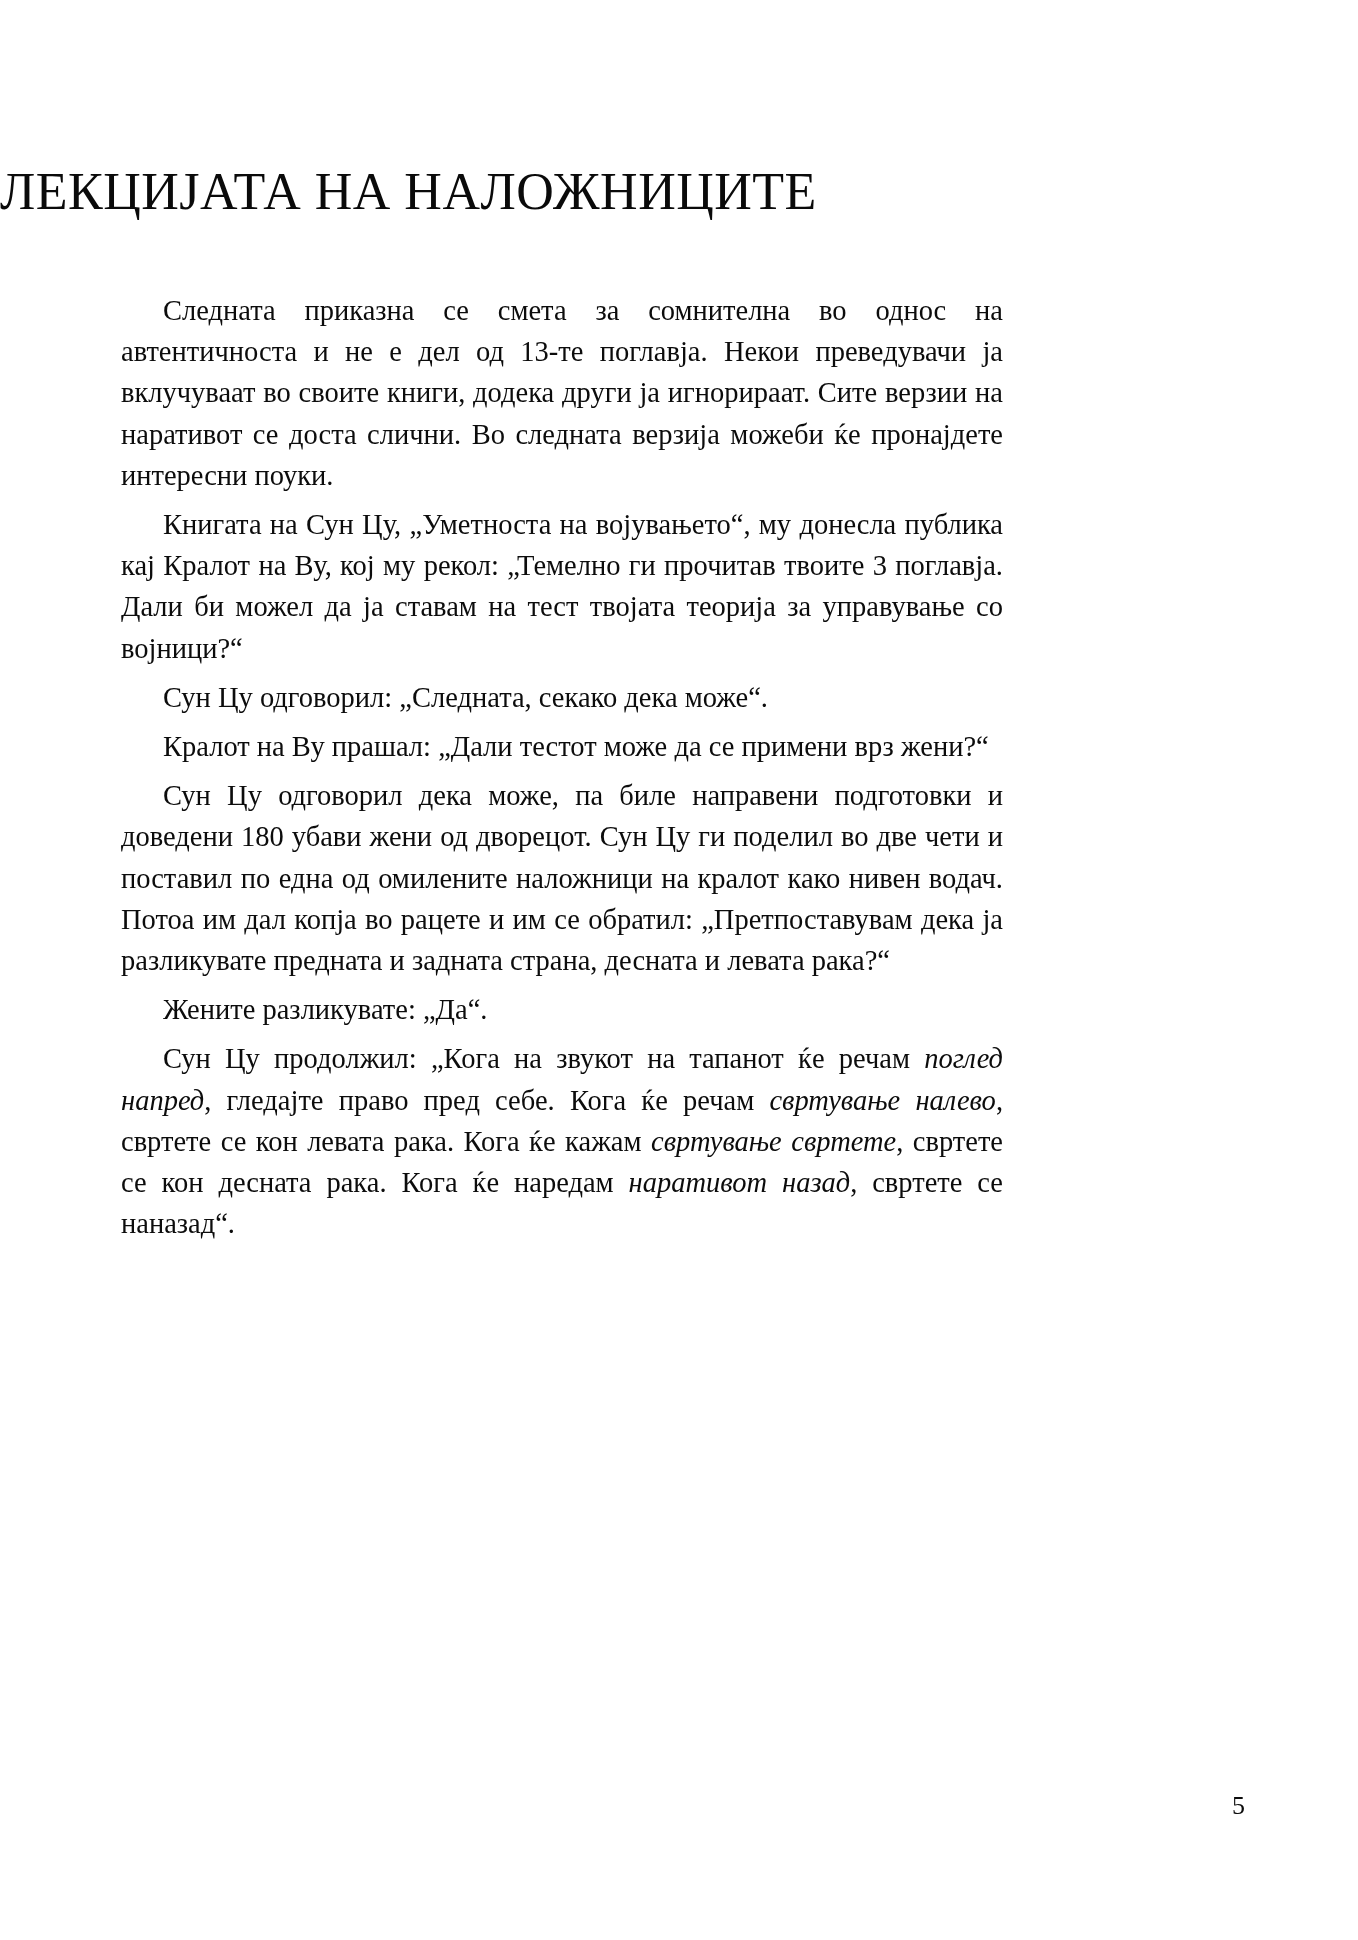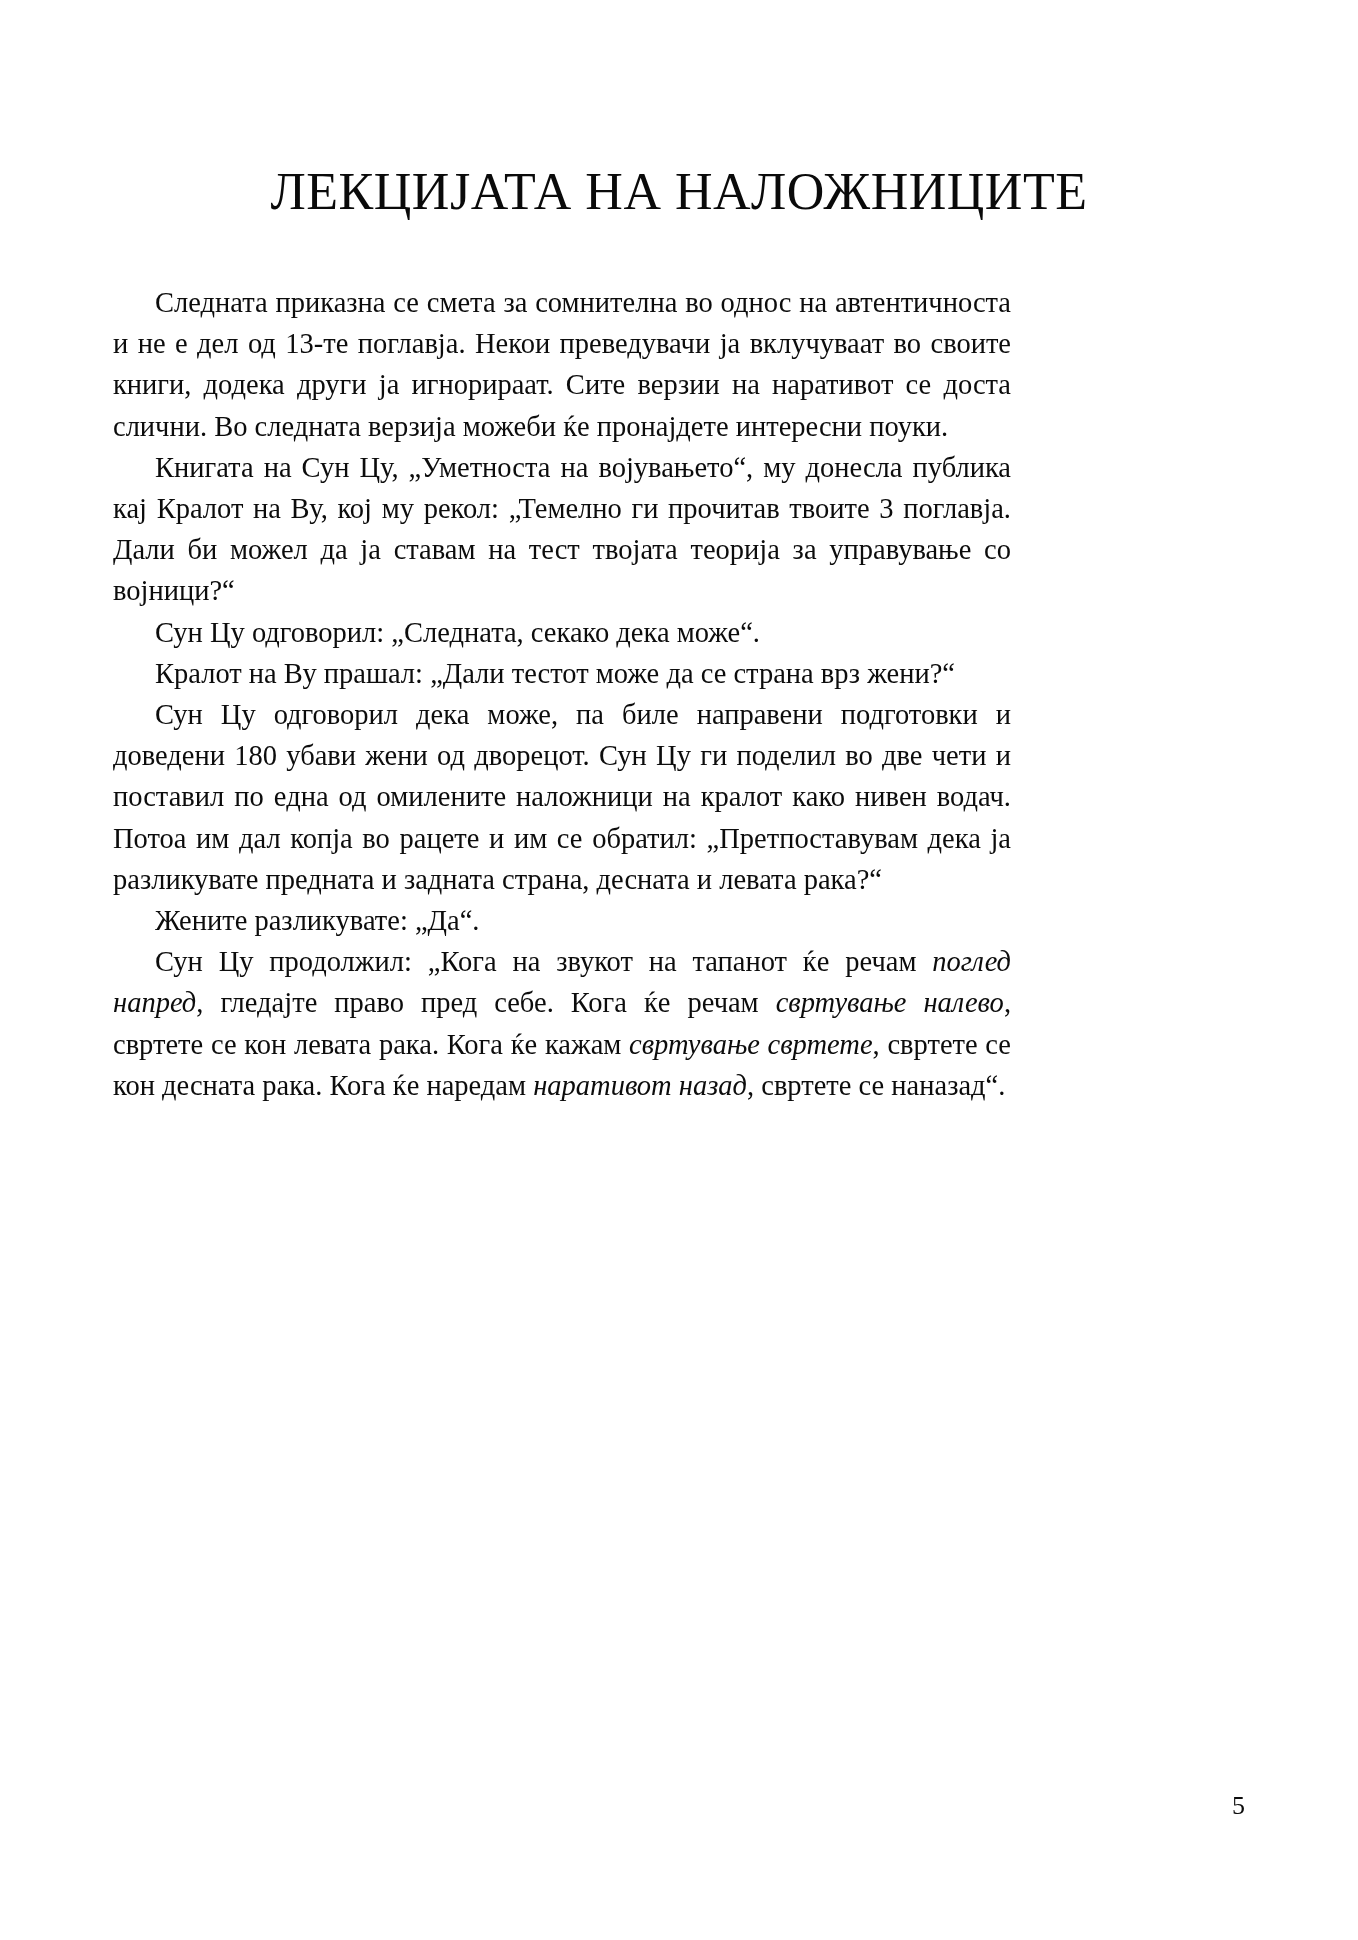--- a/index.html
+++ b/index.html
@@ -15,38 +15,38 @@
     box-sizing: border-box;
     overflow: hidden;
     font-family: "Liberation Serif", "DejaVu Serif", serif;
     color: #000000;
   }
   .chapter-title {
     position: absolute;
     top: 128px;
     left: 0;
     width: 1358px;
-    text-align: center;
+    text-align: left;
     font-family: "Liberation Serif", "DejaVu Serif", serif;
     font-size: 52px;
     line-height: 1.1;
     letter-spacing: 0.5px;
     font-variant: small-caps;
     font-weight: normal;
     color: #0a0a0a;
     white-space: nowrap;
   }
   .body-block {
     position: absolute;
     top: 282px;
     left: 113px;
     width: 898px;
   }
   p.para {
-    margin: 0;
+    margin: 8px;
     padding: 0;
     text-indent: 42px;
     text-align: justify;
     text-justify: inter-word;
     font-size: 28.5px;
     line-height: 41.2px;
     color: #0c0c0c;
     hyphens: manual;
   }
   p.para em {
@@ -66,21 +66,21 @@
 <body>
 
 <div class="page">
 
   <h1 class="chapter-title">ЛЕКЦИЈАТА НА НАЛОЖНИЦИТЕ</h1>
 
   <div class="body-block">
       <p class="para">Следната приказна се смета за сомнителна во однос на автентичноста и не е дел од 13-те поглавја. Некои преведувачи ја вклучуваат во своите книги, додека други ја игнорираат. Сите верзии на наративот се доста слични. Во следната верзија можеби ќе пронајдете интересни поуки.</p>
       <p class="para">Книгата на Сун Цу, „Уметноста на војувањето“, му донесла публика кај Кралот на Ву, кој му рекол: „Темелно ги прочитав твоите 3 поглавја. Дали би можел да ја ставам на тест твојата теорија за управување со војници?“</p>
       <p class="para">Сун Цу одговорил: „Следната, секако дека може“.</p>
-      <p class="para">Кралот на Ву прашал: „Дали тестот може да се страна врз жени?“</p>
+      <p class="para">Кралот на Ву прашал: „Дали тестот може да се примени врз жени?“</p>
       <p class="para">Сун Цу одговорил дека може, па биле направени подготовки и доведени 180 убави жени од дворецот. Сун Цу ги поделил во две чети и поставил по една од омилените наложници на кралот како нивен водач. Потоа им дал копја во рацете и им се обратил: „Претпоставувам дека ја разликувате предната и задната страна, десната и левата рака?“</p>
       <p class="para">Жените разликувате: „Да“.</p>
       <p class="para">Сун Цу продолжил: „Кога на звукот на тапанот ќе речам <em>поглед напред</em>, гледајте право пред себе. Кога ќе речам <em>свртување налево</em>, свртете се кон левата рака. Кога ќе кажам <em>свртување свртете</em>, свртете се кон десната рака. Кога ќе наредам <em>наративот назад</em>, свртете се наназад“.</p>
     </div>
 
   <div class="page-number">5</div>
 
 </div>
 
 </body></html>

